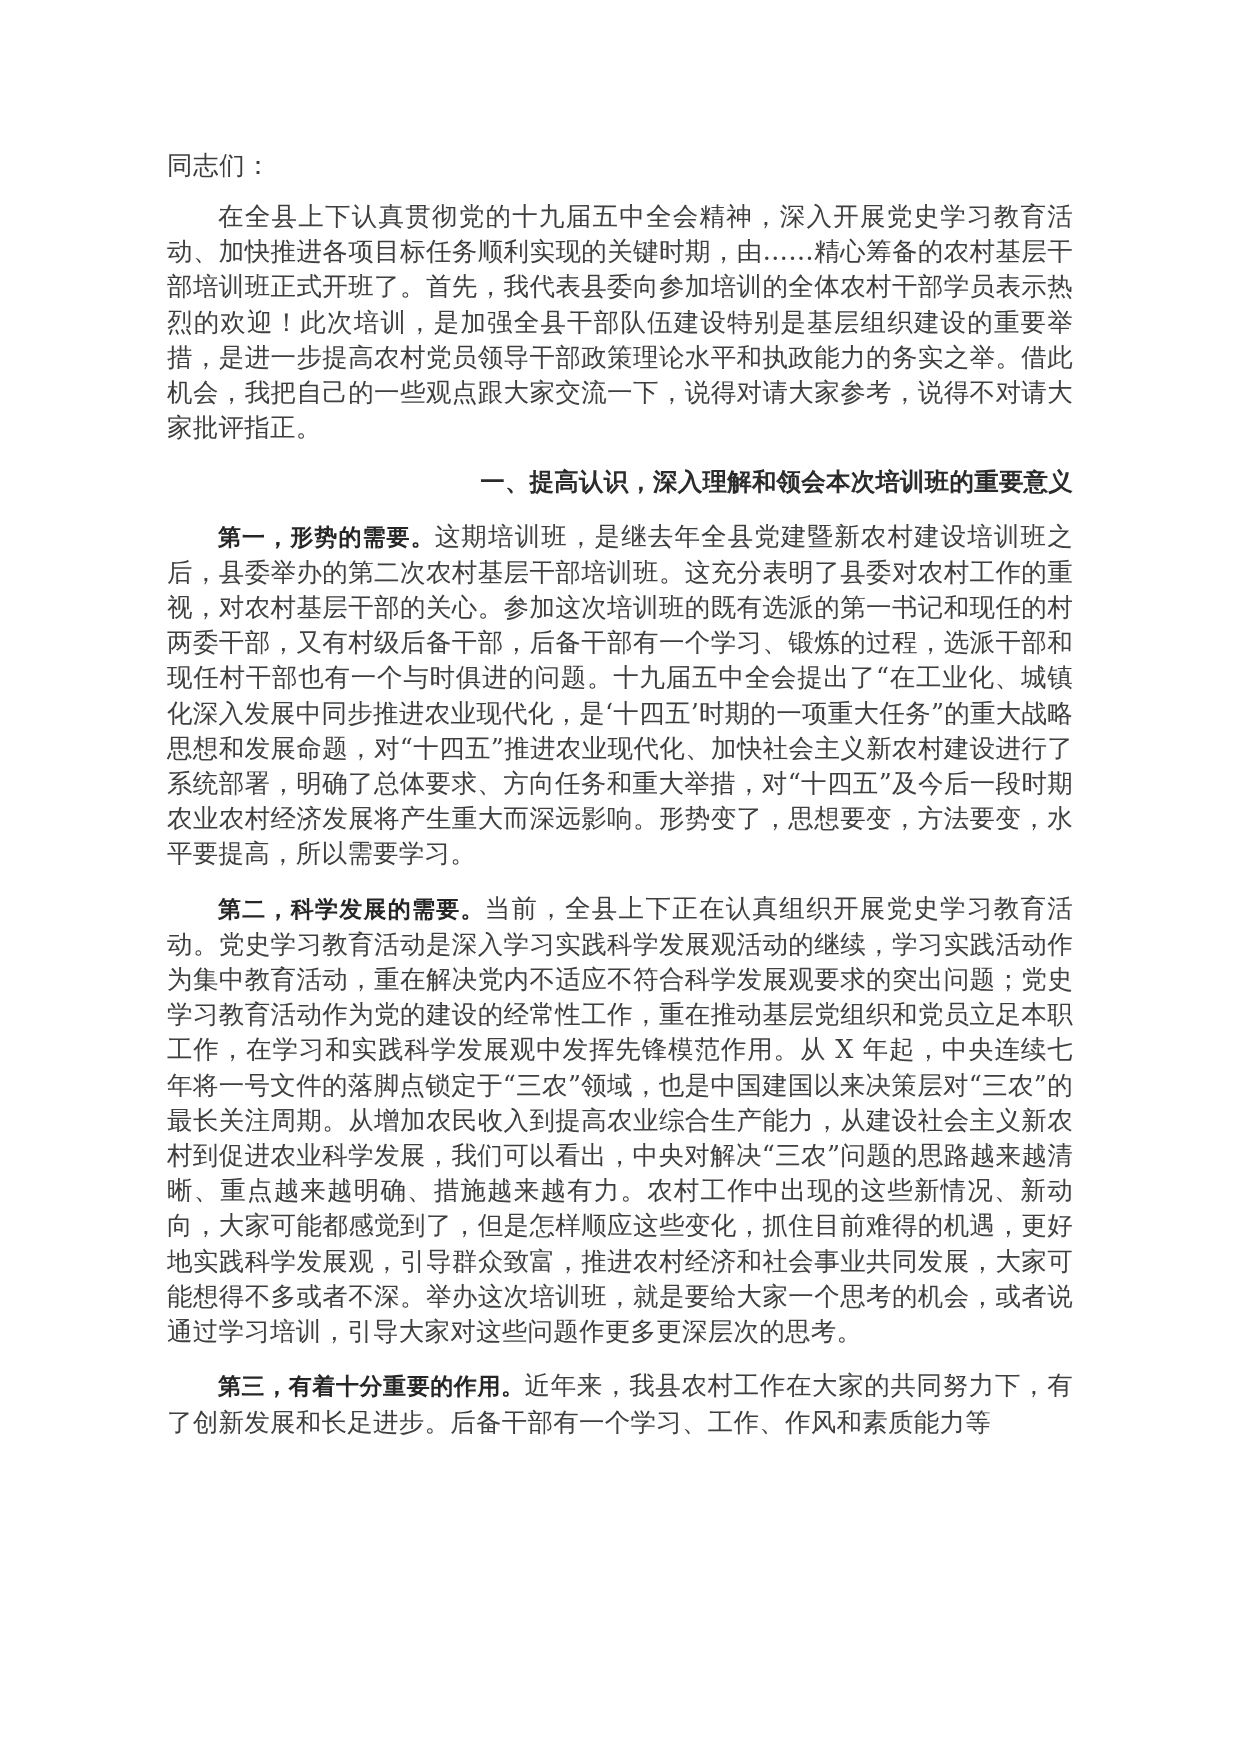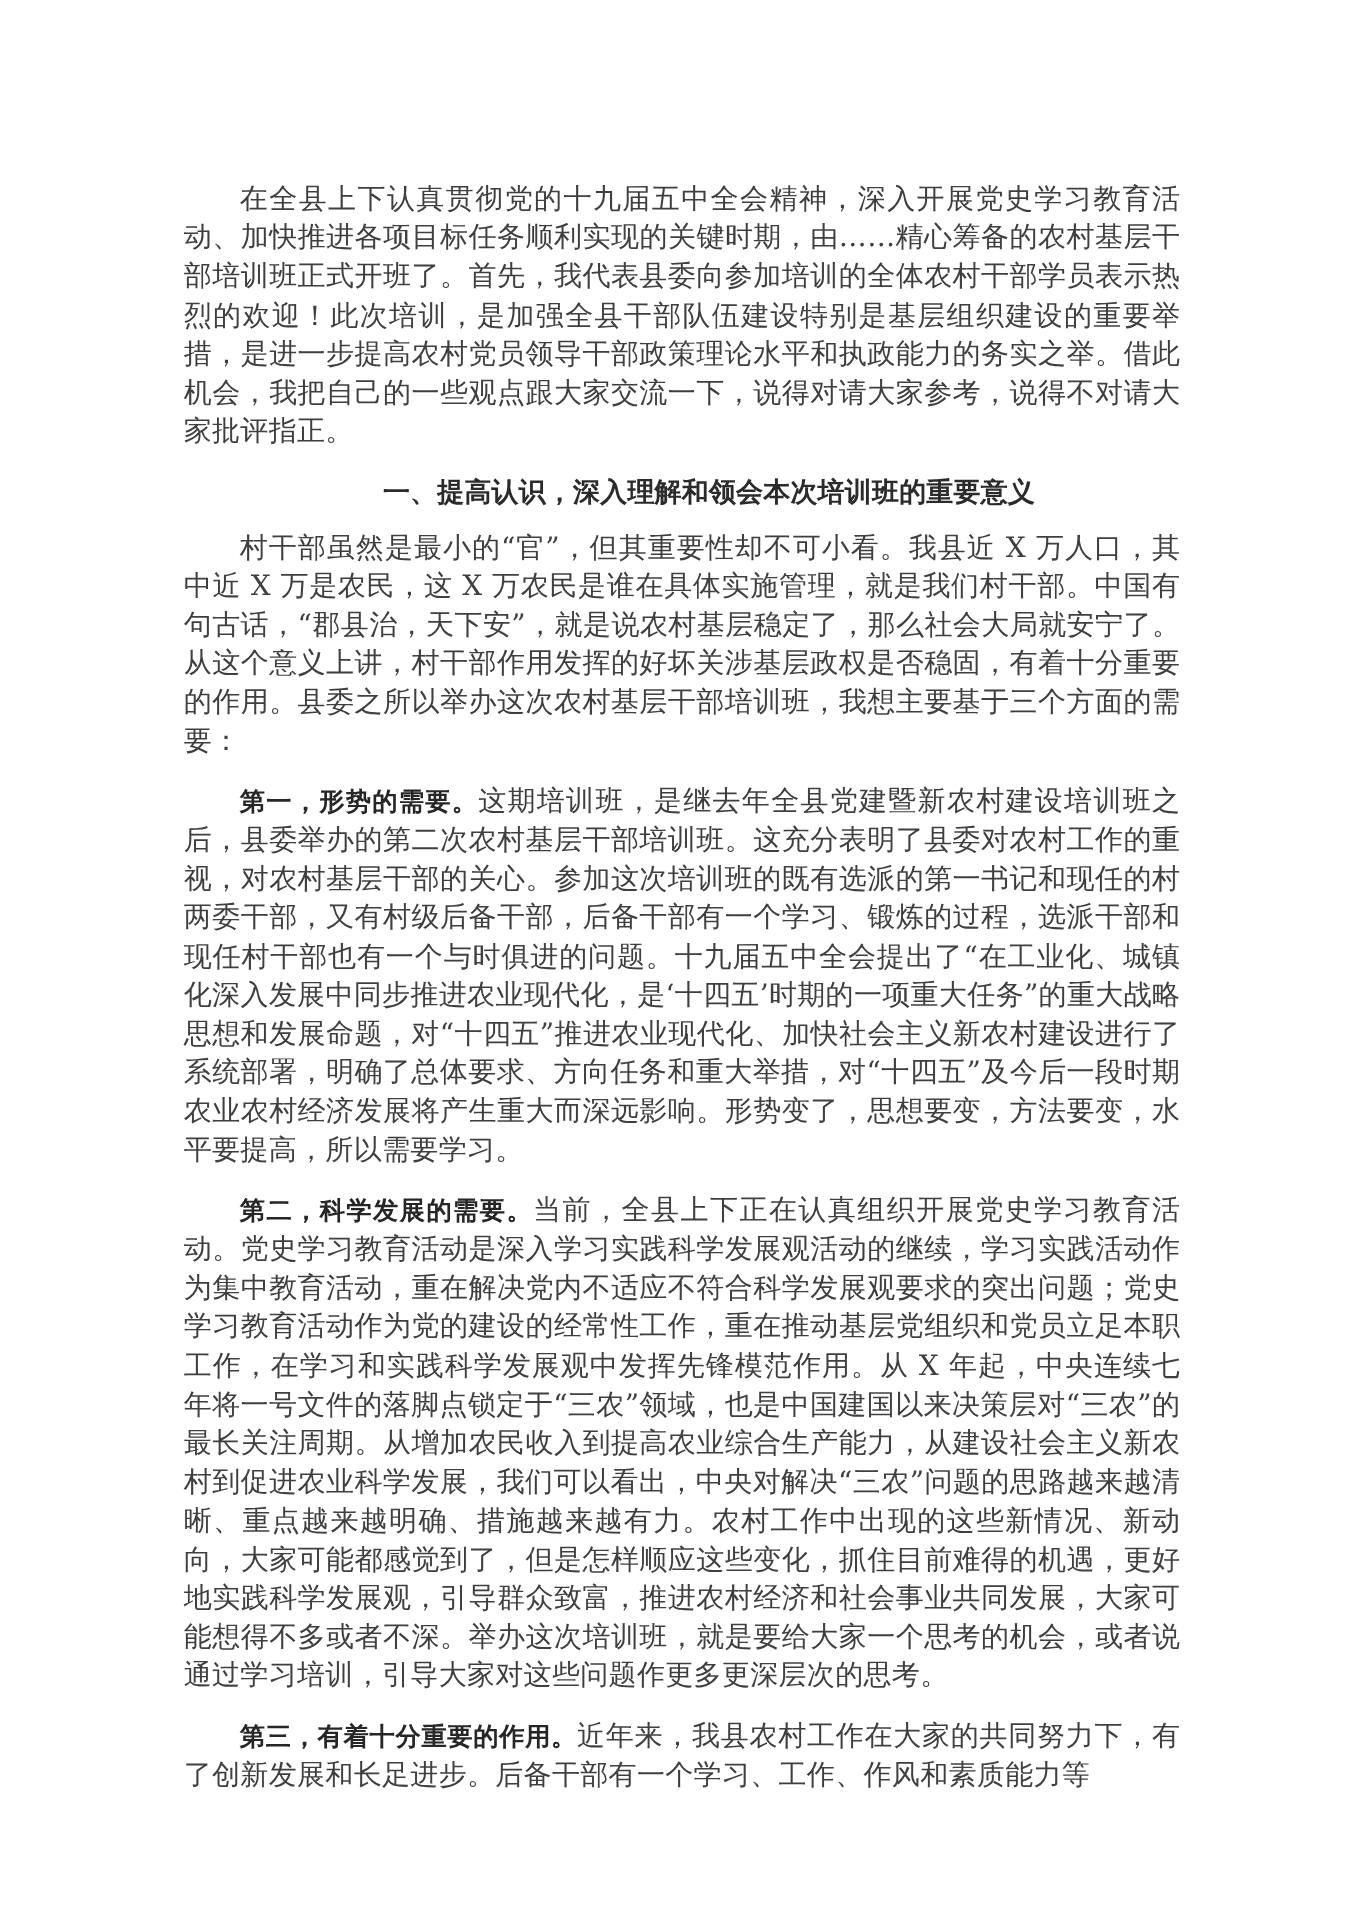--- a/index.html
+++ b/index.html
@@ -57,46 +57,46 @@
   
   .heading {
     font-family: "DejaVu Sans", "Liberation Sans", sans-serif;
     font-size: 24.5px;
     line-height: 35.2px;
     font-weight: 700;
     color: #2b2b2b;
     letter-spacing: 0.2px;
     margin: 19px 0 16px 0;
     text-indent: 2em;
-    text-align: center;
+    text-align: right;
   }
 
   
   .lead {
     font-family: "DejaVu Sans", "Liberation Sans", sans-serif;
     font-weight: 700;
     font-size: 23px;
     color: #262626;
     letter-spacing: 0.2px;
   }
 
   .para.spaced { margin-top: 19px; }
 </style>
 </head>
 <body>
 
 <div class="page">
   <div class="doc-body">
 
+    <p class="salutation" id="salutation">同志们：</p>
 
     <p class="para" id="p-intro">在全县上下认真贯彻党的十九届五中全会精神，深入开展党史学习教育活动、加快推进各项目标任务顺利实现的关键时期，由……精心筹备的农村基层干部培训班正式开班了。首先，我代表县委向参加培训的全体农村干部学员表示热烈的欢迎！此次培训，是加强全县干部队伍建设特别是基层组织建设的重要举措，是进一步提高农村党员领导干部政策理论水平和执政能力的务实之举。借此机会，我把自己的一些观点跟大家交流一下，说得对请大家参考，说得不对请大家批评指正。</p>
 
     <h2 class="heading" id="h-sec1">一、提高认识，深入理解和领会本次培训班的重要意义</h2>
 
-    <p class="para" id="p-sec1">村干部虽然是最小的“官”，但其重要性却不可小看。我县近 X 万人口，其中近 X 万是农民，这 X 万农民是谁在具体实施管理，就是我们村干部。中国有句古话，“郡县治，天下安”，就是说农村基层稳定了，那么社会大局就安宁了。从这个意义上讲，村干部作用发挥的好坏关涉基层政权是否稳固，有着十分重要的作用。县委之所以举办这次农村基层干部培训班，我想主要基于三个方面的需要：</p>
 
     <p class="para spaced" id="p-point1"><span class="lead">第一，形势的需要。</span><span>这期培训班，是继去年全县党建暨新农村建设培训班之后，县委举办的第二次农村基层干部培训班。这充分表明了县委对农村工作的重视，对农村基层干部的关心。参加这次培训班的既有选派的第一书记和现任的村两委干部，又有村级后备干部，后备干部有一个学习、锻炼的过程，选派干部和现任村干部也有一个与时俱进的问题。十九届五中全会提出了“在工业化、城镇化深入发展中同步推进农业现代化，是‘十四五’时期的一项重大任务”的重大战略思想和发展命题，对“十四五”推进农业现代化、加快社会主义新农村建设进行了系统部署，明确了总体要求、方向任务和重大举措，对“十四五”及今后一段时期农业农村经济发展将产生重大而深远影响。形势变了，思想要变，方法要变，水平要提高，所以需要学习。</span></p>
 
     <p class="para spaced" id="p-point2"><span class="lead">第二，科学发展的需要。</span><span>当前，全县上下正在认真组织开展党史学习教育活动。党史学习教育活动是深入学习实践科学发展观活动的继续，学习实践活动作为集中教育活动，重在解决党内不适应不符合科学发展观要求的突出问题；党史学习教育活动作为党的建设的经常性工作，重在推动基层党组织和党员立足本职工作，在学习和实践科学发展观中发挥先锋模范作用。从 X 年起，中央连续七年将一号文件的落脚点锁定于“三农”领域，也是中国建国以来决策层对“三农”的最长关注周期。从增加农民收入到提高农业综合生产能力，从建设社会主义新农村到促进农业科学发展，我们可以看出，中央对解决“三农”问题的思路越来越清晰、重点越来越明确、措施越来越有力。农村工作中出现的这些新情况、新动向，大家可能都感觉到了，但是怎样顺应这些变化，抓住目前难得的机遇，更好地实践科学发展观，引导群众致富，推进农村经济和社会事业共同发展，大家可能想得不多或者不深。举办这次培训班，就是要给大家一个思考的机会，或者说通过学习培训，引导大家对这些问题作更多更深层次的思考。</span></p>
 
     <p class="para spaced" id="p-point3"><span class="lead">第三，有着十分重要的作用。</span><span>近年来，我县农村工作在大家的共同努力下，有了创新发展和长足进步。后备干部有一个学习、工作、作风和素质能力等</span></p>
 
   </div>
 </div>
 

